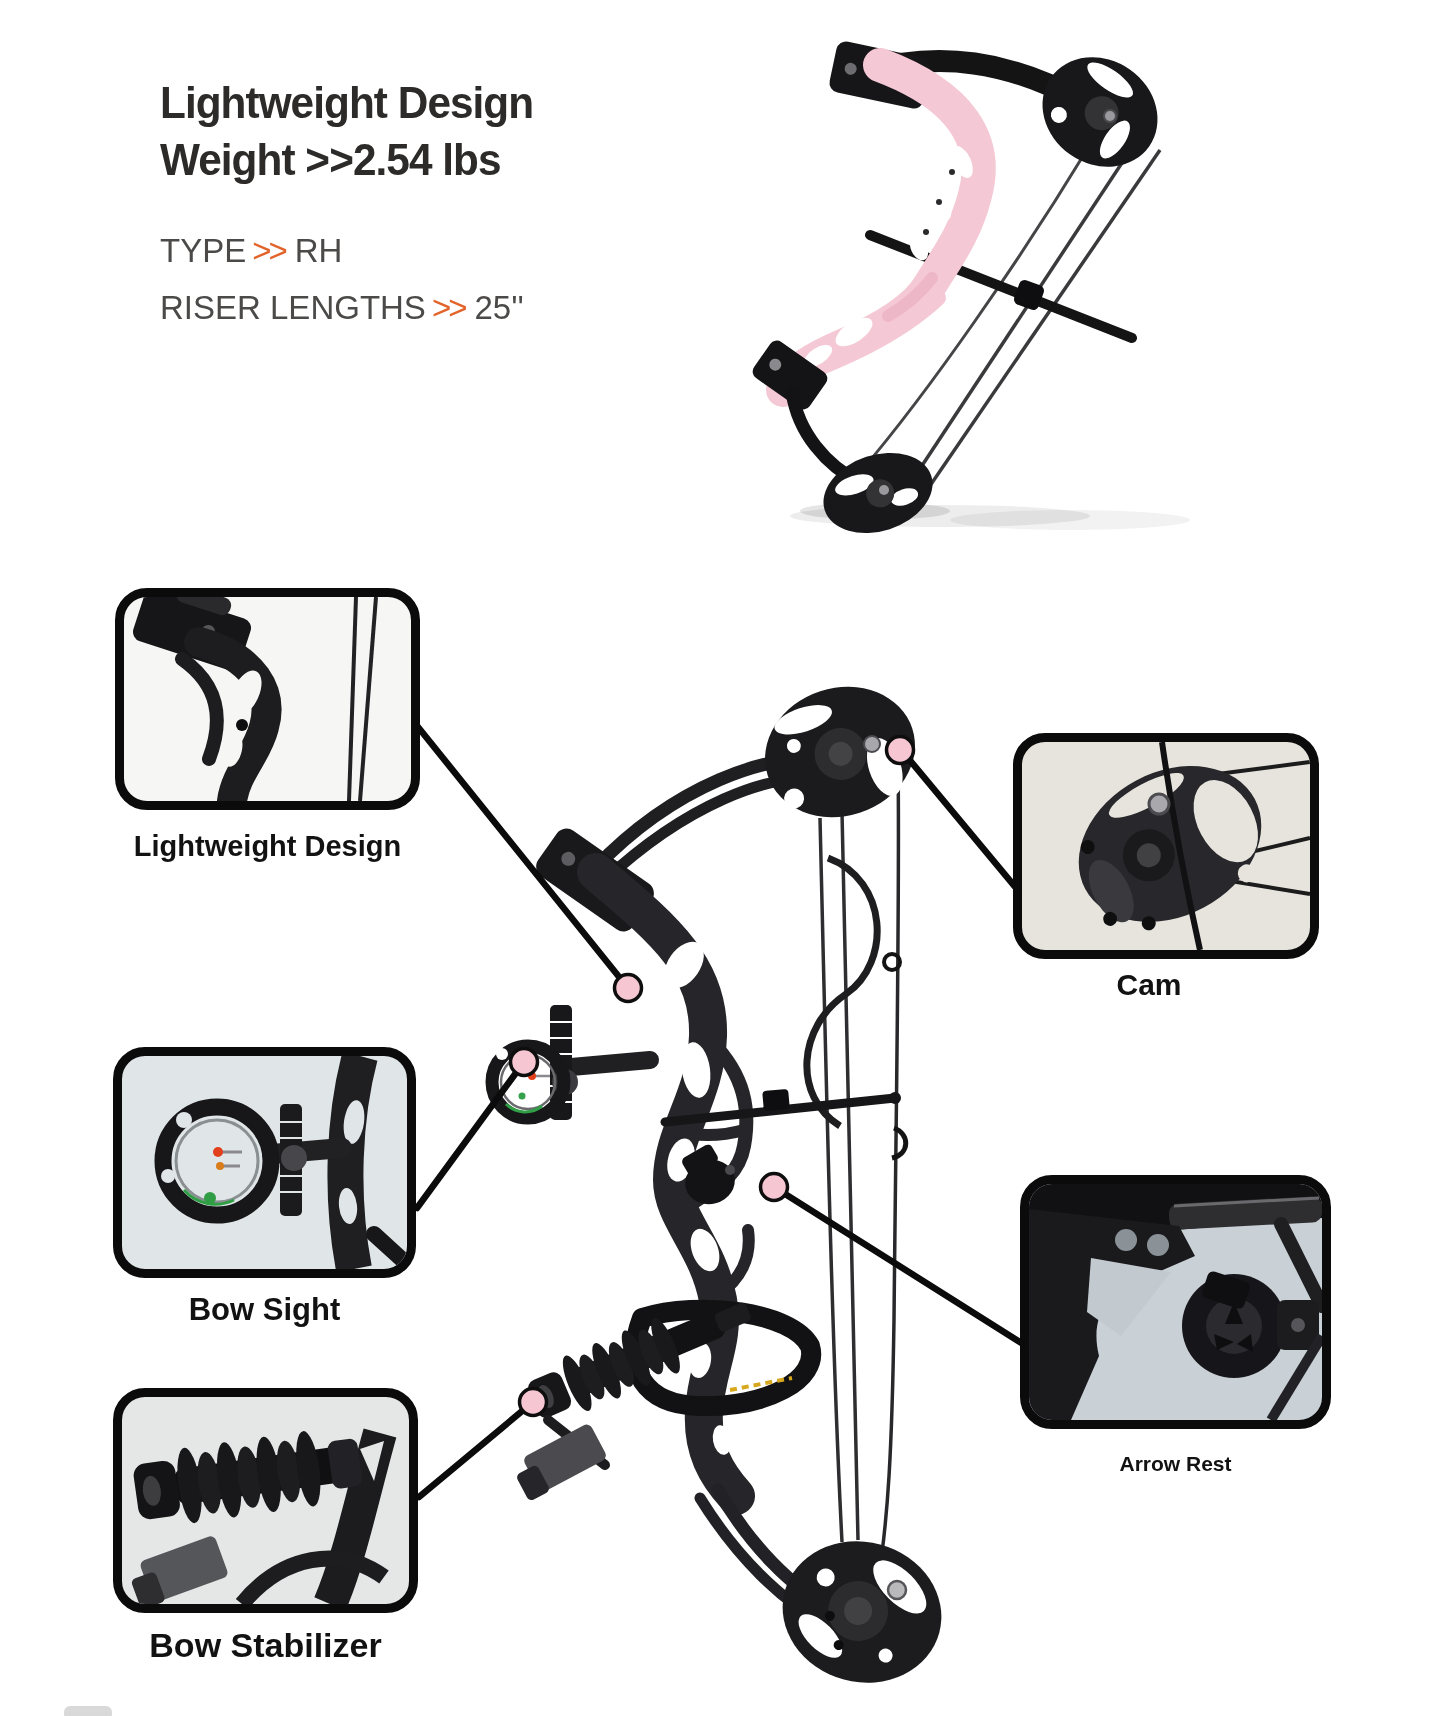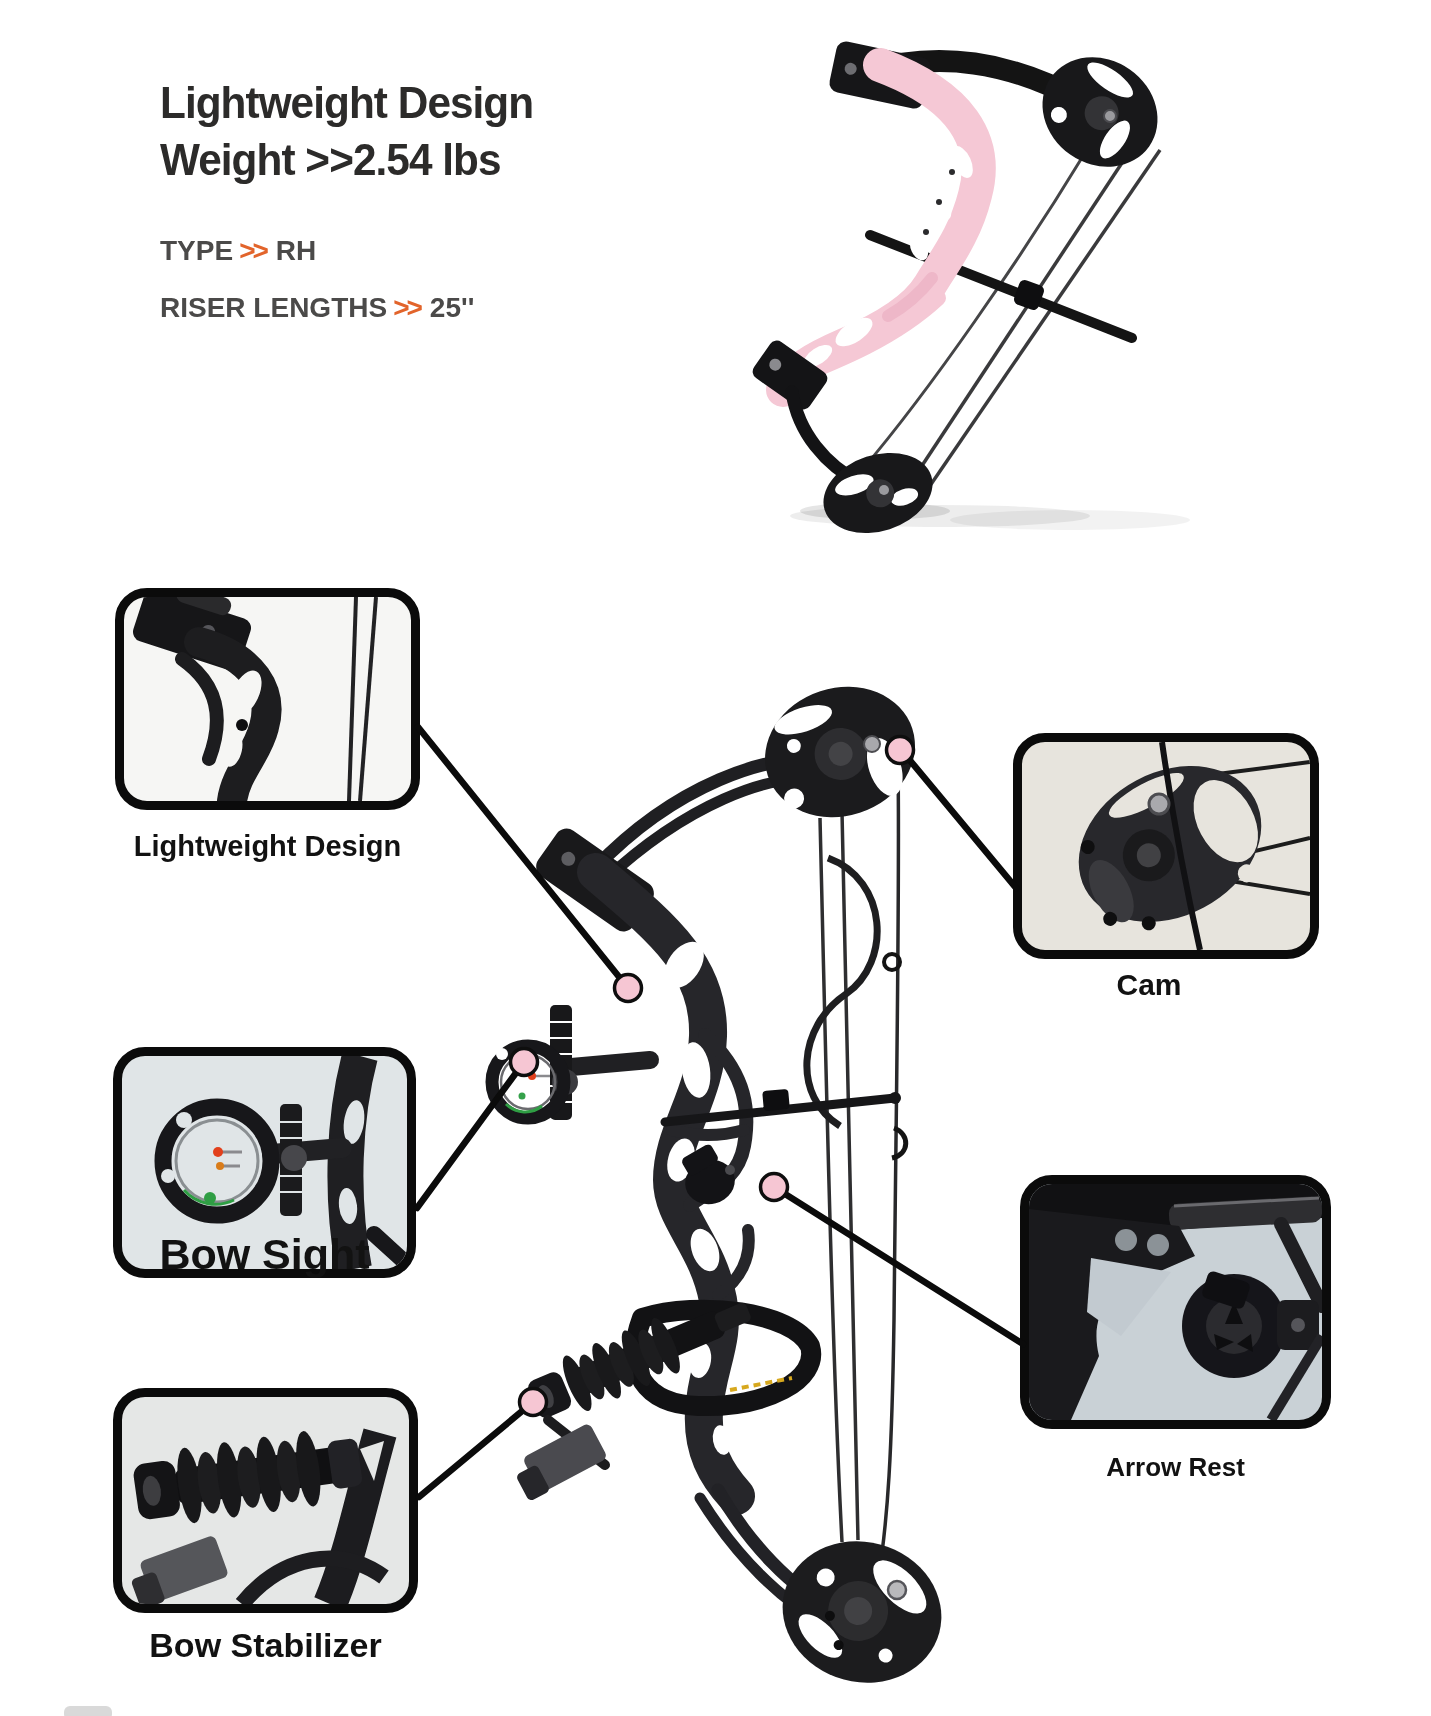--- a/index.html
+++ b/index.html
@@ -2,34 +2,34 @@
 <html><head>
 <meta charset="utf-8">
 <style>
   html,body{margin:0;padding:0;}
   body{width:1431px;height:1716px;background:#ffffff;font-family:"Liberation Sans",sans-serif;position:relative;overflow:hidden;}
   .abs{position:absolute;}
   
   .product-header{left:160px;top:74px;width:560px;}
   .title-line{font-size:45px;font-weight:bold;color:#2c2b2a;letter-spacing:-1px;line-height:57px;transform:scaleX(.94);transform-origin:left top;white-space:nowrap;}
   .specs{margin-top:34px;}
-  .spec-row{font-size:28px;color:#4b4a49;line-height:57px;white-space:nowrap;font-weight:bold;}
+  .spec-row{font-size:33px;color:#4b4a49;line-height:57px;white-space:nowrap;}
   .spec-sep{color:#e2642b;letter-spacing:-3px;margin:0 10px 0 6px;}
   
   .callout-box{border:9px solid #0b0b0b;border-radius:32px;overflow:hidden;box-sizing:border-box;}
   .callout-label{font-weight:bold;color:#121212;text-align:center;white-space:nowrap;}
   .box-a{left:115px;top:588px;width:305px;height:222px;background:#f6f6f4;}
   .box-b{left:1013px;top:733px;width:306px;height:226px;background:#e7e4dd;}
   .box-c{left:113px;top:1047px;width:303px;height:231px;background:#e0e5e7;}
   .box-d{left:1020px;top:1175px;width:311px;height:254px;background:#c9d1d6;}
   .box-e{left:113px;top:1388px;width:305px;height:225px;background:#e5e7e6;}
   .label-a{left:115px;top:830px;width:305px;font-size:29px;}
   .label-b{left:996px;top:968px;width:306px;font-size:30px;}
-  .label-c{left:113px;top:1230px;width:303px;font-size:43px;}
-  .label-d{left:1020px;top:1452px;width:311px;font-size:26px;}
+  .label-c{left:113px;top:1292px;width:303px;font-size:31px;}
+  .label-d{left:1020px;top:1452px;width:311px;font-size:21px;}
   .label-e{left:113px;top:1626px;width:305px;font-size:34px;}
   .smudge{left:64px;top:1706px;width:48px;height:14px;background:#d9d9d9;border-radius:6px;}
   svg{display:block;}
 </style>
 </head>
 <body>
 
 <div class="abs product-header">
   <div class="title-line">Lightweight Design</div>
   <div class="title-line">Weight &gt;&gt;2.54 lbs</div>

